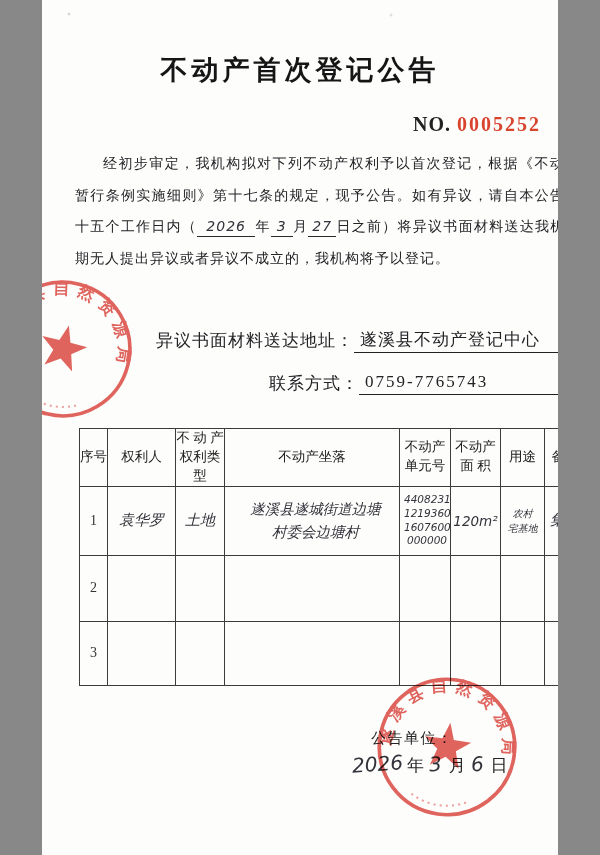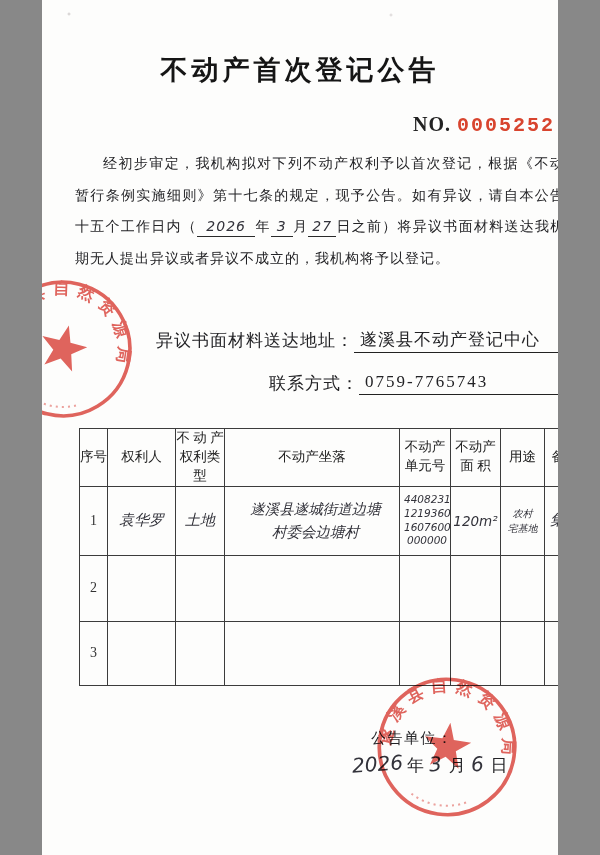--- a/index.html
+++ b/index.html
@@ -19,21 +19,21 @@
     overflow:hidden;color:#1d1d1f;
   }
   .doc-title{
     position:absolute;top:52px;left:0;width:100%;text-align:center;
     font-family:"Liberation Sans",sans-serif;font-weight:700;
     font-size:27px;letter-spacing:4px;color:#151515;
   }
   .serial{position:absolute;top:113px;left:371px;font-size:20px;letter-spacing:1px;}
   .serial .no-label{font-family:"Liberation Serif",serif;color:#222;margin-right:6px;font-weight:bold;}
   .serial .no-value{
-    font-family:Liberation Mono, monospace;color:var(--serial-color);
+    font-family:Liberation Serif, serif;color:var(--serial-color);
     font-weight:700;letter-spacing:2px;
   }
   .notice{
     position:absolute;top:148px;left:33px;width:536px;
     font-size:14px;line-height:31.5px;letter-spacing:1px;
     text-align:justify;text-indent:2em;color:#232326;
   }
   .hand{
     font-style:italic;color:#32323a;
     font-family:"DejaVu Sans",cursive;

